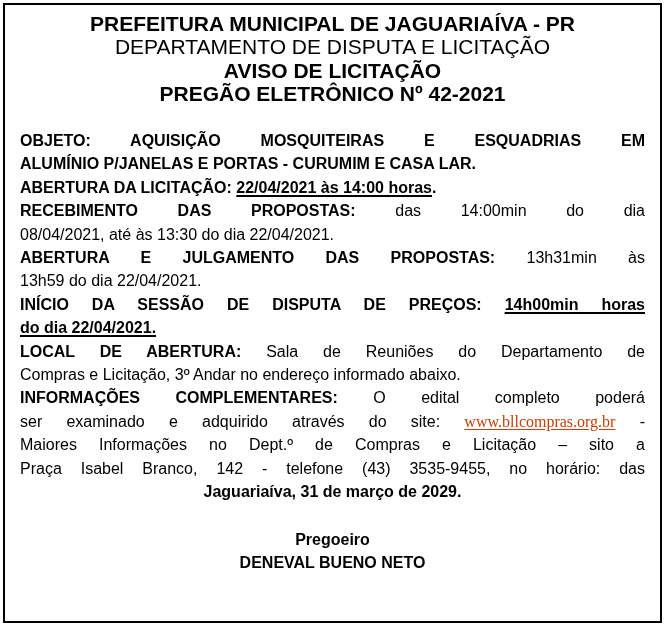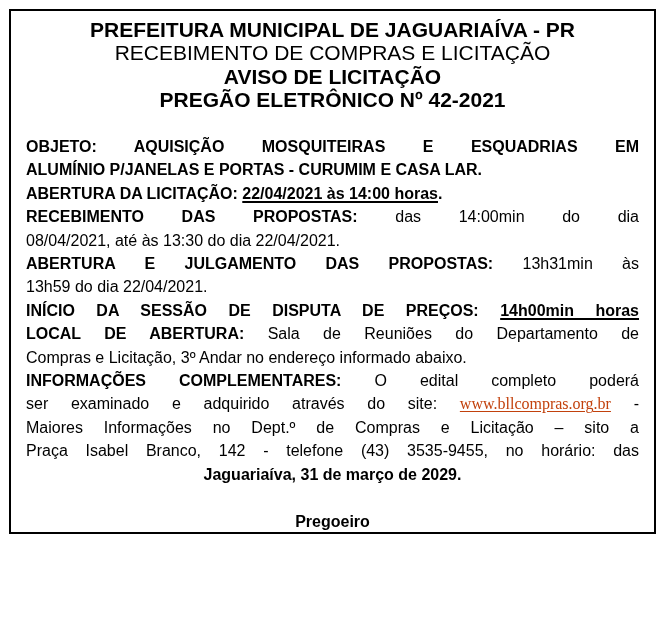--- a/index.html
+++ b/index.html
@@ -6,22 +6,22 @@
     margin: 0; padding: 0;
     width: 665px; height: 626px;
     background: #ffffff;
     overflow: hidden;
     font-family: "Liberation Sans", sans-serif;
     color: #000000;
     -webkit-font-smoothing: antialiased;
   }
   .sheet {
     box-sizing: border-box;
-    margin: 9px;
-    height: 525px;
+    margin: 3px;
+    height: 620px;
     border: 2px solid #000000;
     padding: 7px 15px 0 15px;
     overflow: hidden;
     background: #ffffff;
   }
   .line {
     font-size: 16px;
     line-height: 23.4px;
     min-height: 23.4px;
     white-space: normal;
@@ -43,33 +43,34 @@
     text-align: center;
   }
   .signature .line { font-weight: bold; }
 </style>
 </head>
 <body>
 
 <div class="sheet">
   <div class="header" id="header">
       <div class="line b">PREFEITURA MUNICIPAL DE JAGUARIAÍVA - PR</div>
-      <div class="line">RECEBIMENTO DE COMPRAS E LICITAÇÃO</div>
+      <div class="line">DEPARTAMENTO DE DISPUTA E LICITAÇÃO</div>
       <div class="line b">AVISO DE LICITAÇÃO</div>
       <div class="line b">PREGÃO ELETRÔNICO Nº 42-2021</div>
     </div>
   <div class="body-text" id="bodyText">
       <div class="line fill"><span class="b">OBJETO: AQUISIÇÃO MOSQUITEIRAS E ESQUADRIAS EM</span></div>
       <div class="line"><span class="b">ALUMÍNIO P/JANELAS E PORTAS - CURUMIM E CASA LAR.</span></div>
       <div class="line"><span class="b">ABERTURA DA LICITAÇÃO: </span><span class="b u">22/04/2021 às 14:00 horas</span><span class="b">.</span></div>
       <div class="line fill"><span class="b">RECEBIMENTO DAS PROPOSTAS:</span><span class=""> das 14:00min do dia</span></div>
       <div class="line"><span class="">08/04/2021, até às 13:30 do dia 22/04/2021.</span></div>
       <div class="line fill"><span class="b">ABERTURA E JULGAMENTO DAS PROPOSTAS:</span><span class=""> 13h31min às</span></div>
       <div class="line"><span class="">13h59 do dia 22/04/2021.</span></div>
       <div class="line fill"><span class="b">INÍCIO DA SESSÃO DE DISPUTA DE PREÇOS: </span><span class="b u">14h00min horas</span></div>
+      <div class="line"><span class="b u">do dia 22/04/2021.</span></div>
       <div class="line fill"><span class="b">LOCAL DE ABERTURA:</span><span class=""> Sala de Reuniões do Departamento de</span></div>
       <div class="line"><span class="">Compras e Licitação, 3º Andar no endereço informado abaixo.</span></div>
       <div class="line fill"><span class="b">INFORMAÇÕES COMPLEMENTARES:</span><span class=""> O edital completo poderá</span></div>
       <div class="line fill"><span class="">ser examinado e adquirido através do site: </span><span class="u serif link">www.bllcompras.org.br</span><span class=""> -</span></div>
       <div class="line fill"><span class="">Maiores Informações no Dept.º de Compras e Licitação – sito a</span></div>
       <div class="line fill"><span class="">Praça Isabel Branco, 142 - telefone (43) 3535-9455, no horário: das</span></div>
       <div class="line center"><span class="b">Jaguariaíva, 31 de março de 2029.</span></div>
     </div>
   <div class="signature">
     <div class="line">Pregoeiro</div>

